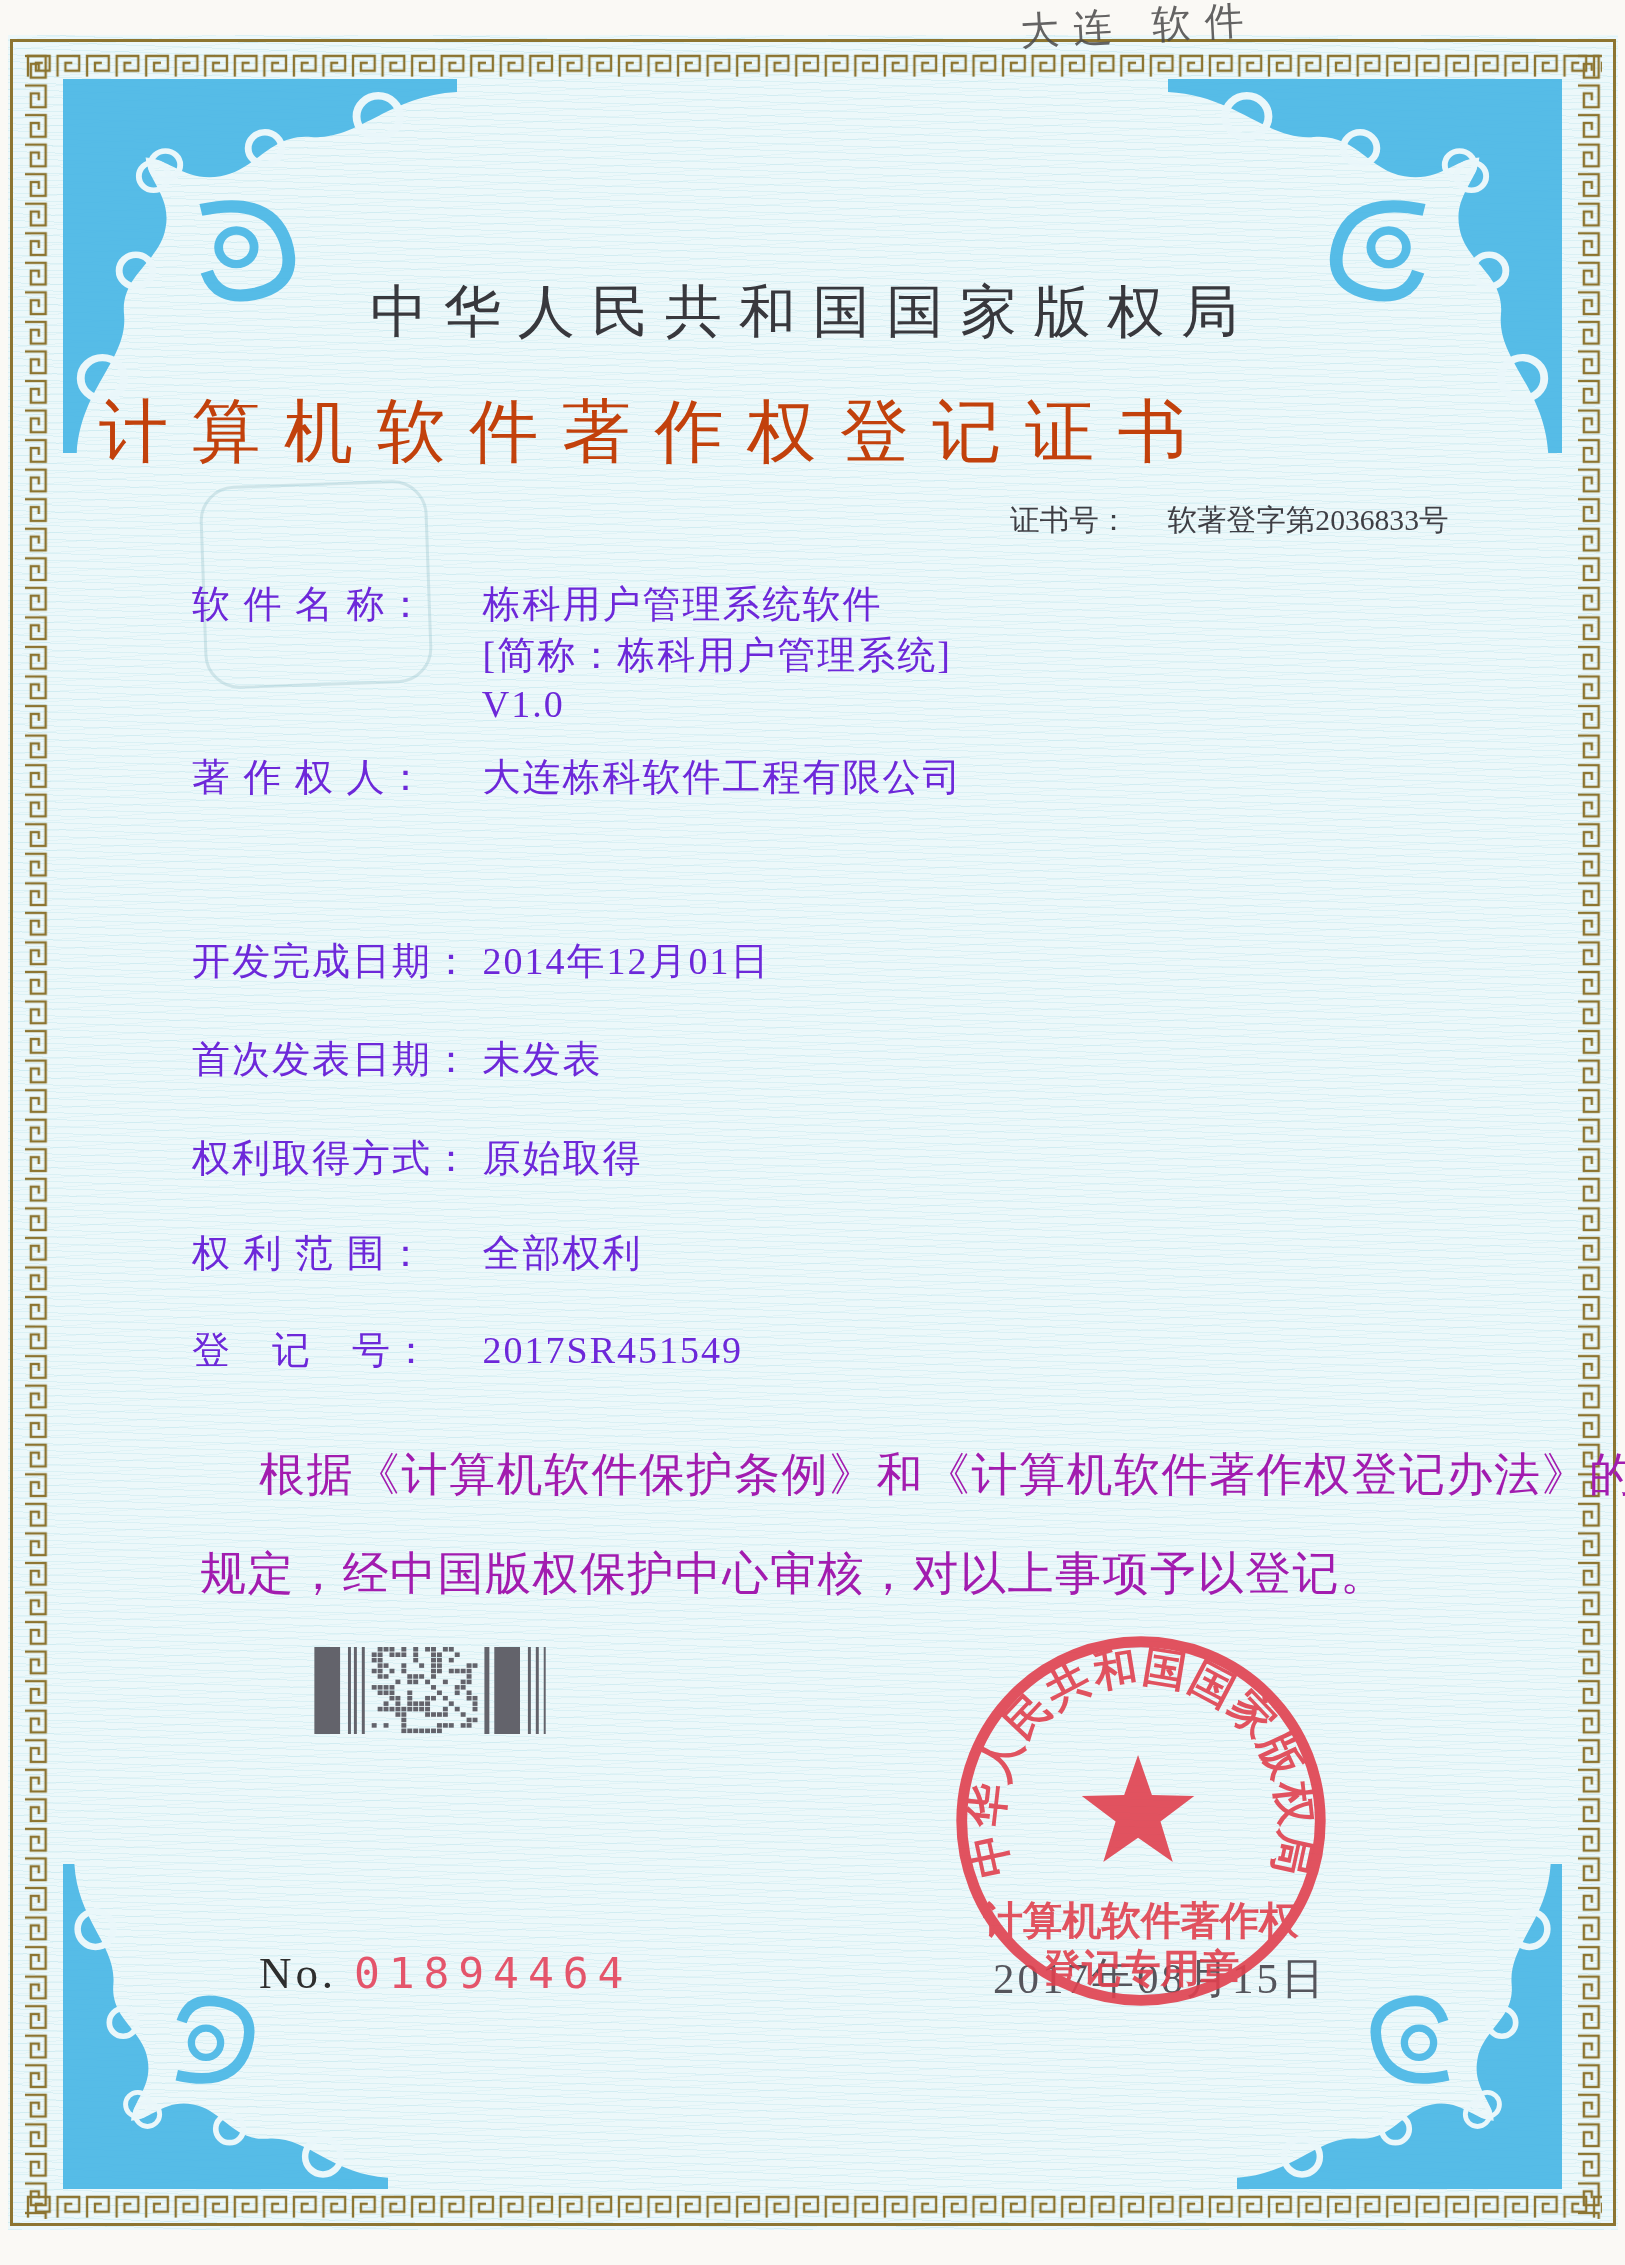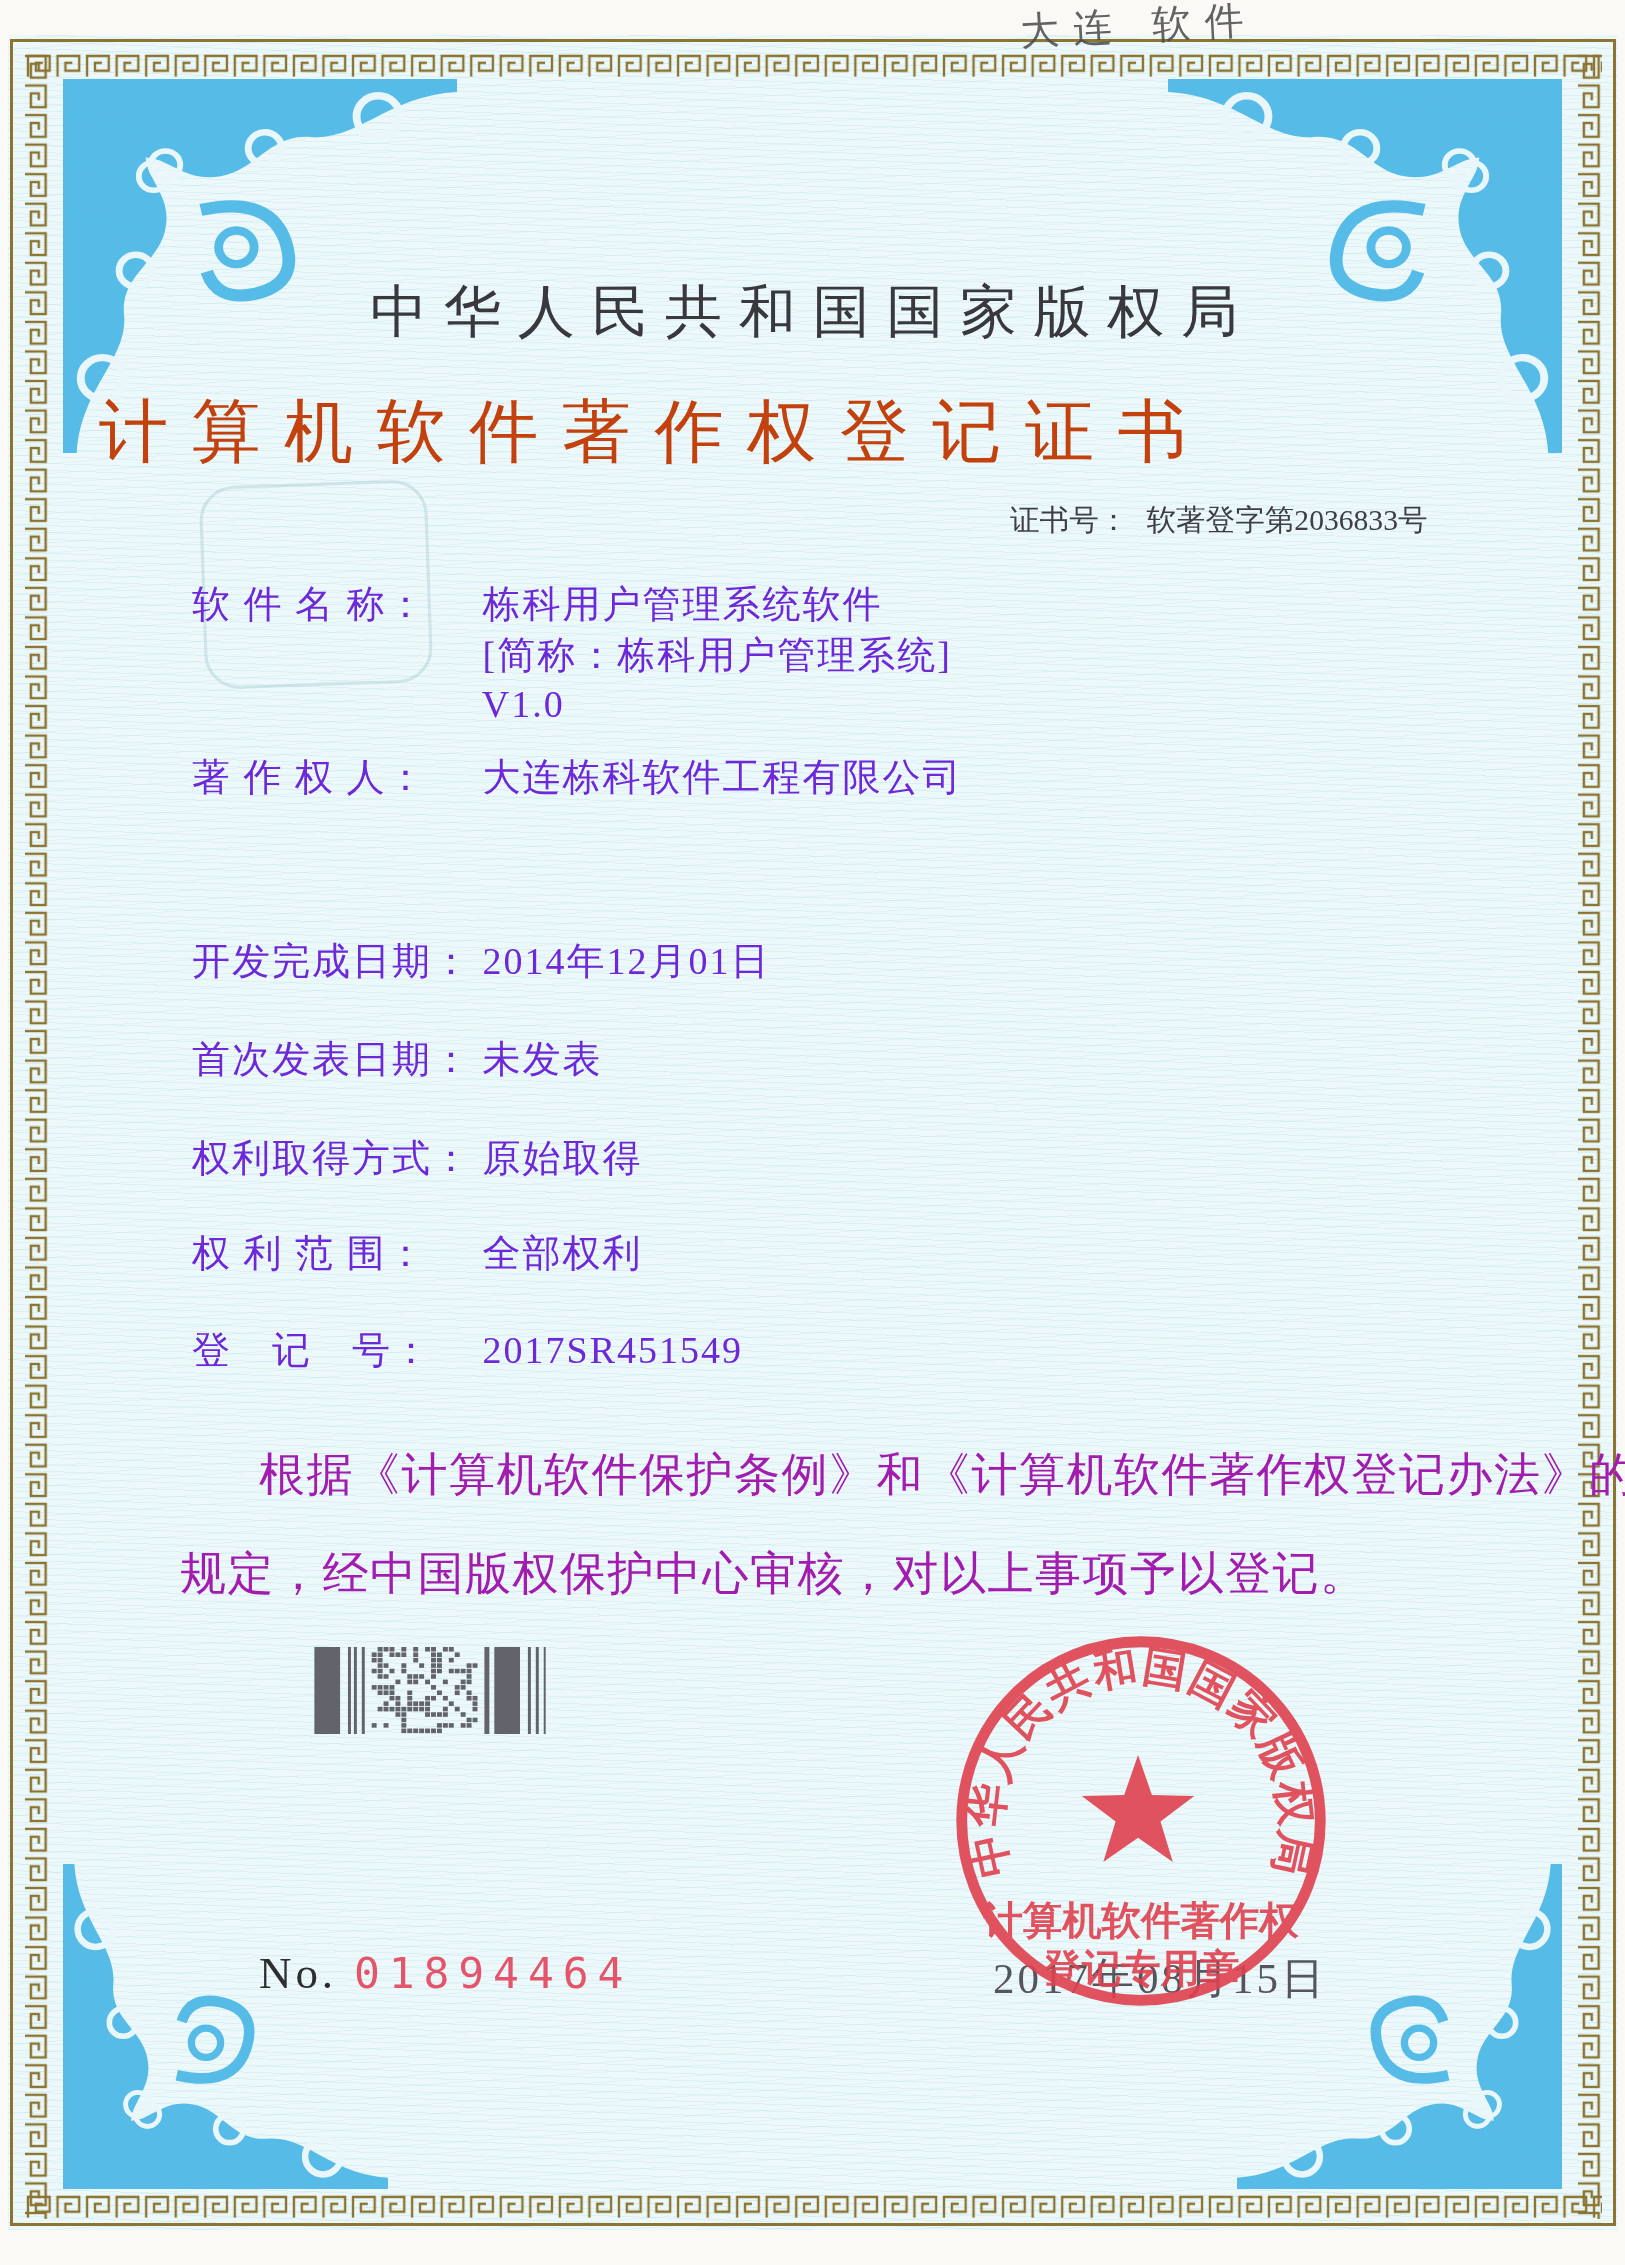--- a/index.html
+++ b/index.html
@@ -23,31 +23,31 @@
           border:3px solid rgba(140,185,195,.30);border-radius:35px;
           transform:rotate(-2deg);z-index:2;}
   .handnote{position:absolute;left:1020px;top:-5.9px;width:414px;z-index:3;
             font-family:"DejaVu Sans",sans-serif;color:#4a4a4a;font-size:39px;
             letter-spacing:13.8px;transform:rotate(-3deg);opacity:.85;}
   .authority{position:absolute;left:0;top:274px;width:1625px;text-align:center;z-index:3;
              font-size:57px;letter-spacing:16.7px;color:#38383d;}
   .cert-title{position:absolute;left:0;top:386px;width:1309px;text-align:center;z-index:3;
              font-size:69px;font-weight:normal;letter-spacing:23.6px;color:#c2410c;}
   .certno{position:absolute;left:1010px;top:500px;z-index:3;font-size:29.6px;
-          display:flex;gap:18px;color:#3e3e44;}
+          display:flex;gap:39px;color:#3e3e44;}
   .frow{position:absolute;left:192px;z-index:3;font-size:38px;letter-spacing:2px;
         white-space:nowrap;color:#6d28d9;}
   .flabel{display:inline-block;width:279px;}
   .y-name{top:579px}.y-name2{top:630px}.y-name3{top:682px}
   .y-owner{top:752px}.y-dev{top:936px}.y-pub{top:1034px}
   .y-acq{top:1133px}.y-scope{top:1228px}.y-reg{top:1325px}
   .para{position:absolute;left:180px;width:1320px;z-index:3;font-size:46px;
         letter-spacing:1.5px;color:#a21caf;white-space:nowrap;}
   .p1{top:1444px;padding-left:79px;}
-  .p2{top:1543px;}
+  .p2{top:1543px;margin-left:20px;}
   .barcode{position:absolute;left:312px;top:1647px;z-index:3;}
   .datetext{position:absolute;left:993px;top:1950px;z-index:4;font-size:43px;
             letter-spacing:3px;color:#55555c;}
   .sealsvg{position:absolute;left:944px;top:1627px;z-index:5;opacity:.9;}
   .no-line{position:absolute;left:259px;top:1947px;z-index:3;display:flex;
            align-items:baseline;gap:17px;}
   .no-label{font-size:45px;color:#2e2e2e;letter-spacing:3.9px;}
   .no-value{font-family:"DejaVu Sans Mono",monospace;font-size:43px;
             letter-spacing:8.9px;font-weight:normal;}
   .hiddendefs{position:absolute;width:0;height:0;overflow:hidden;}

